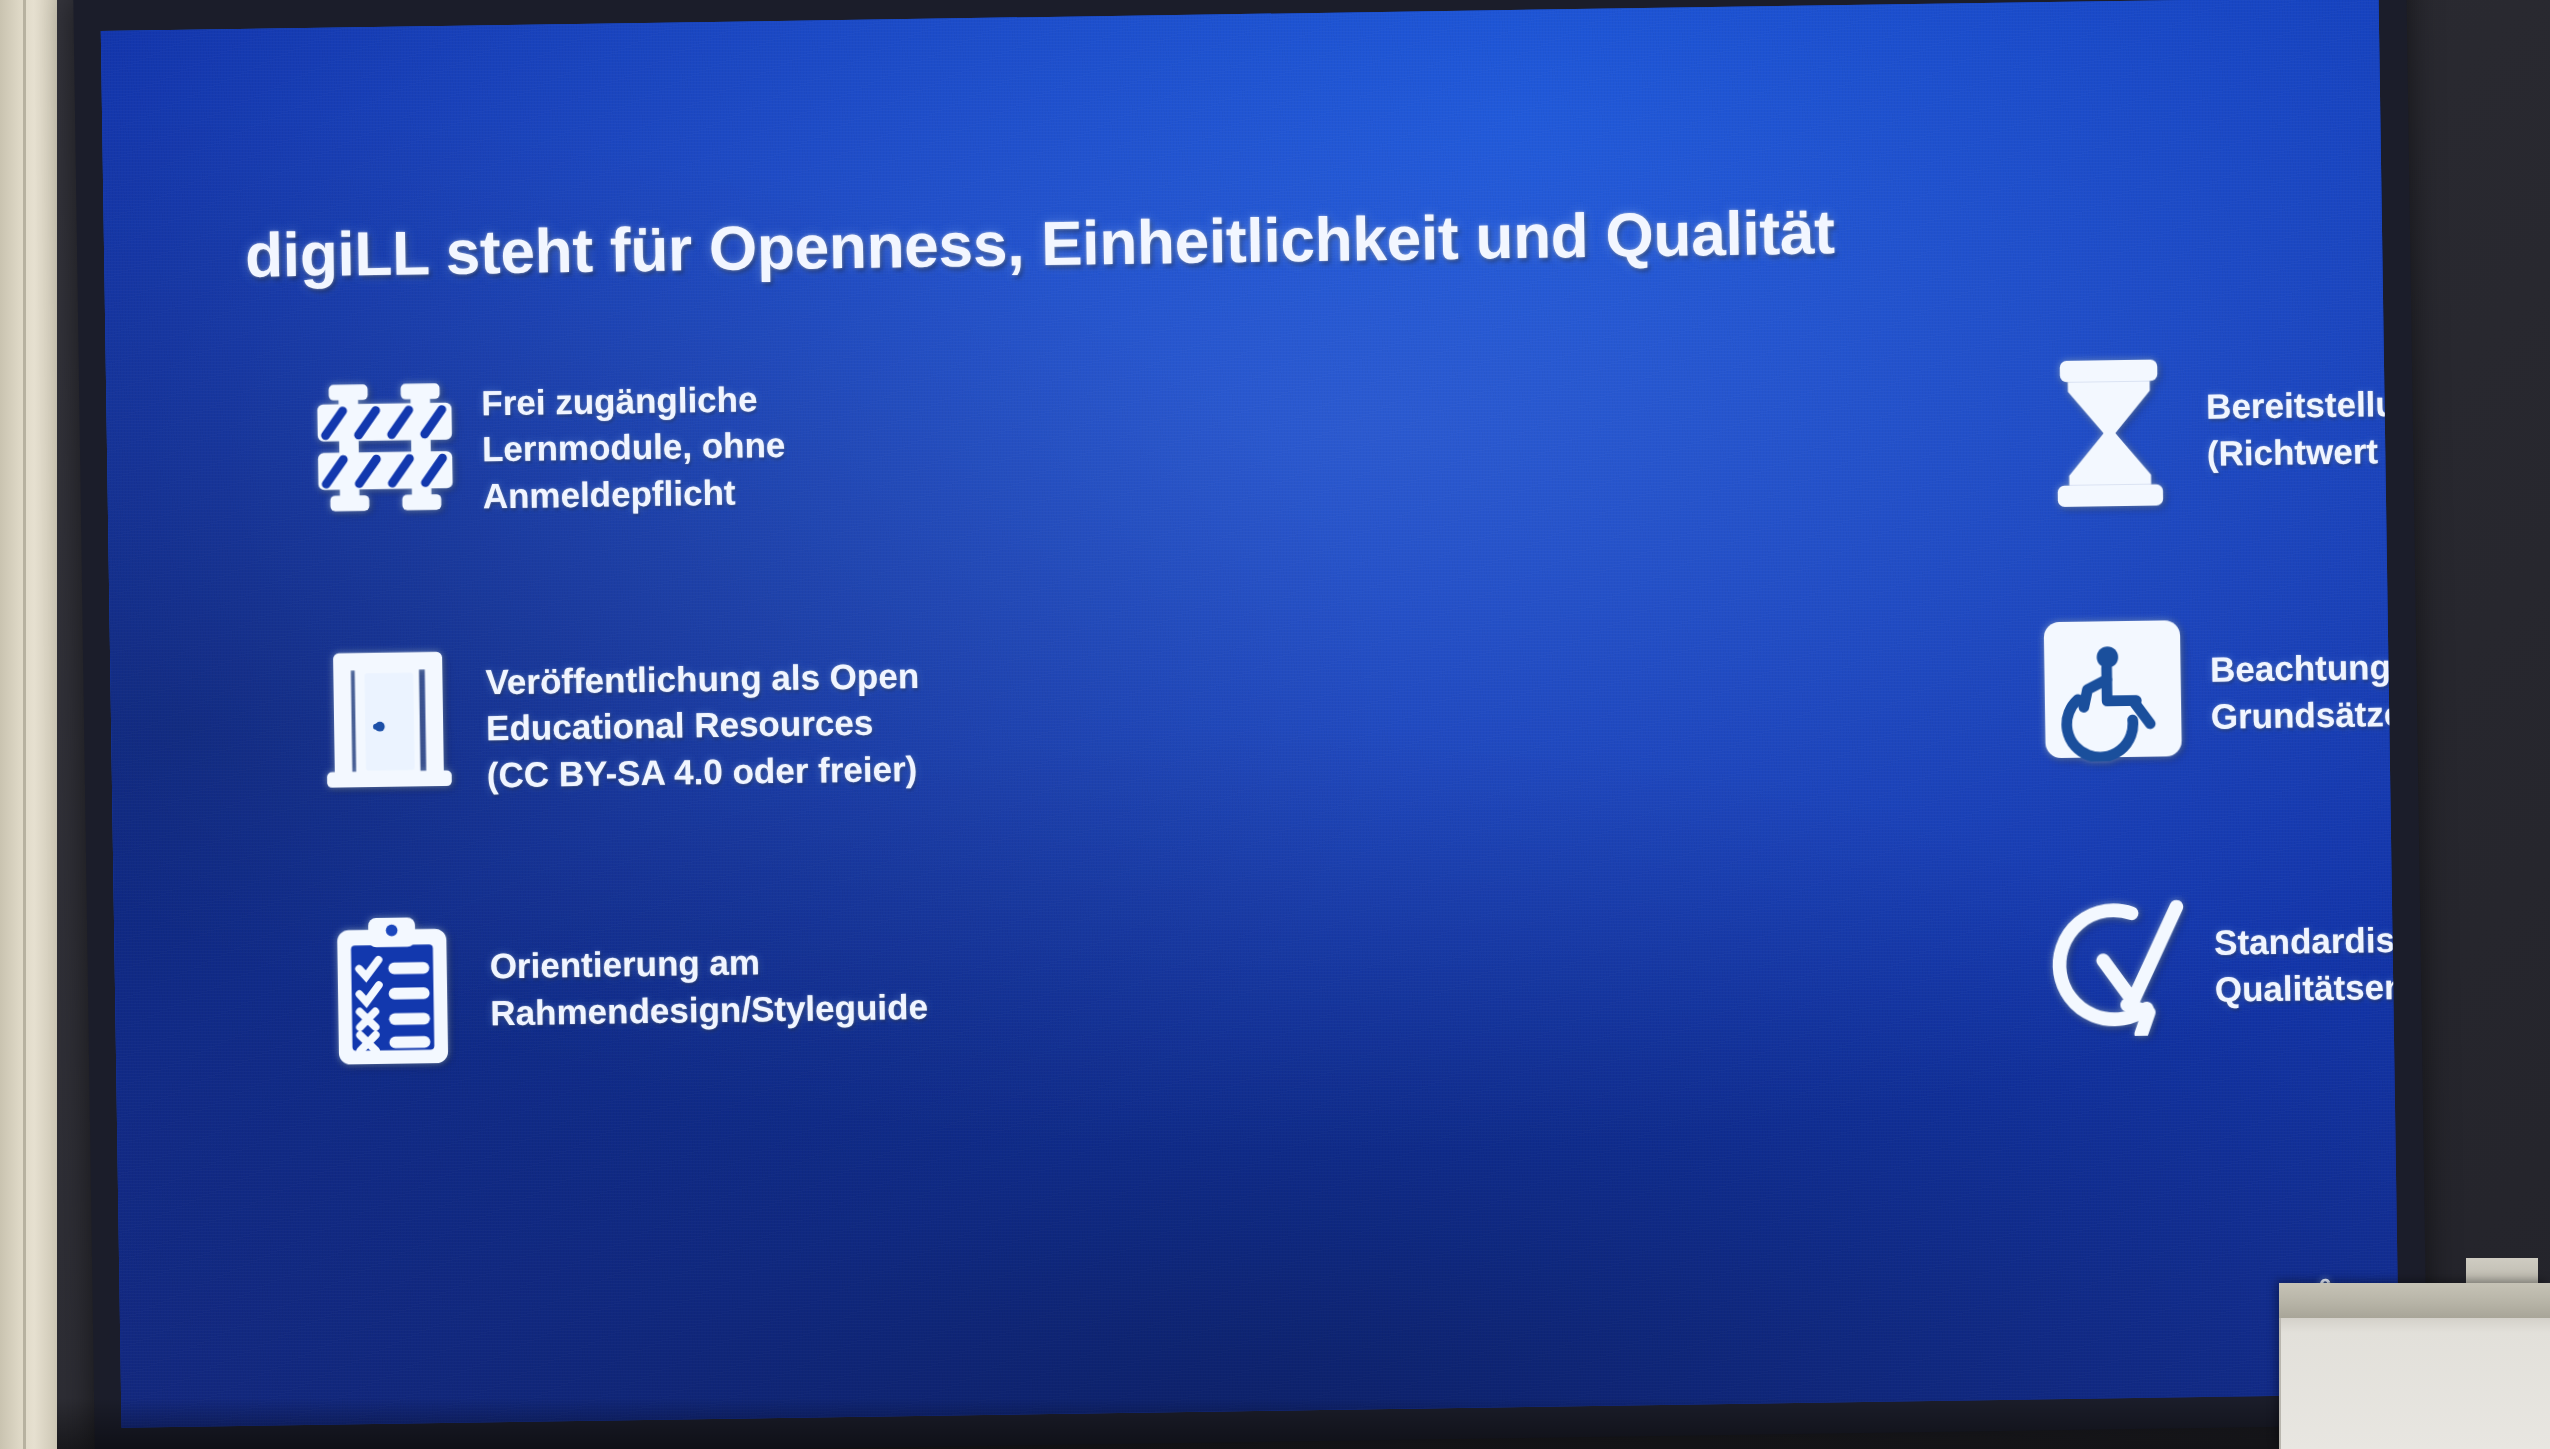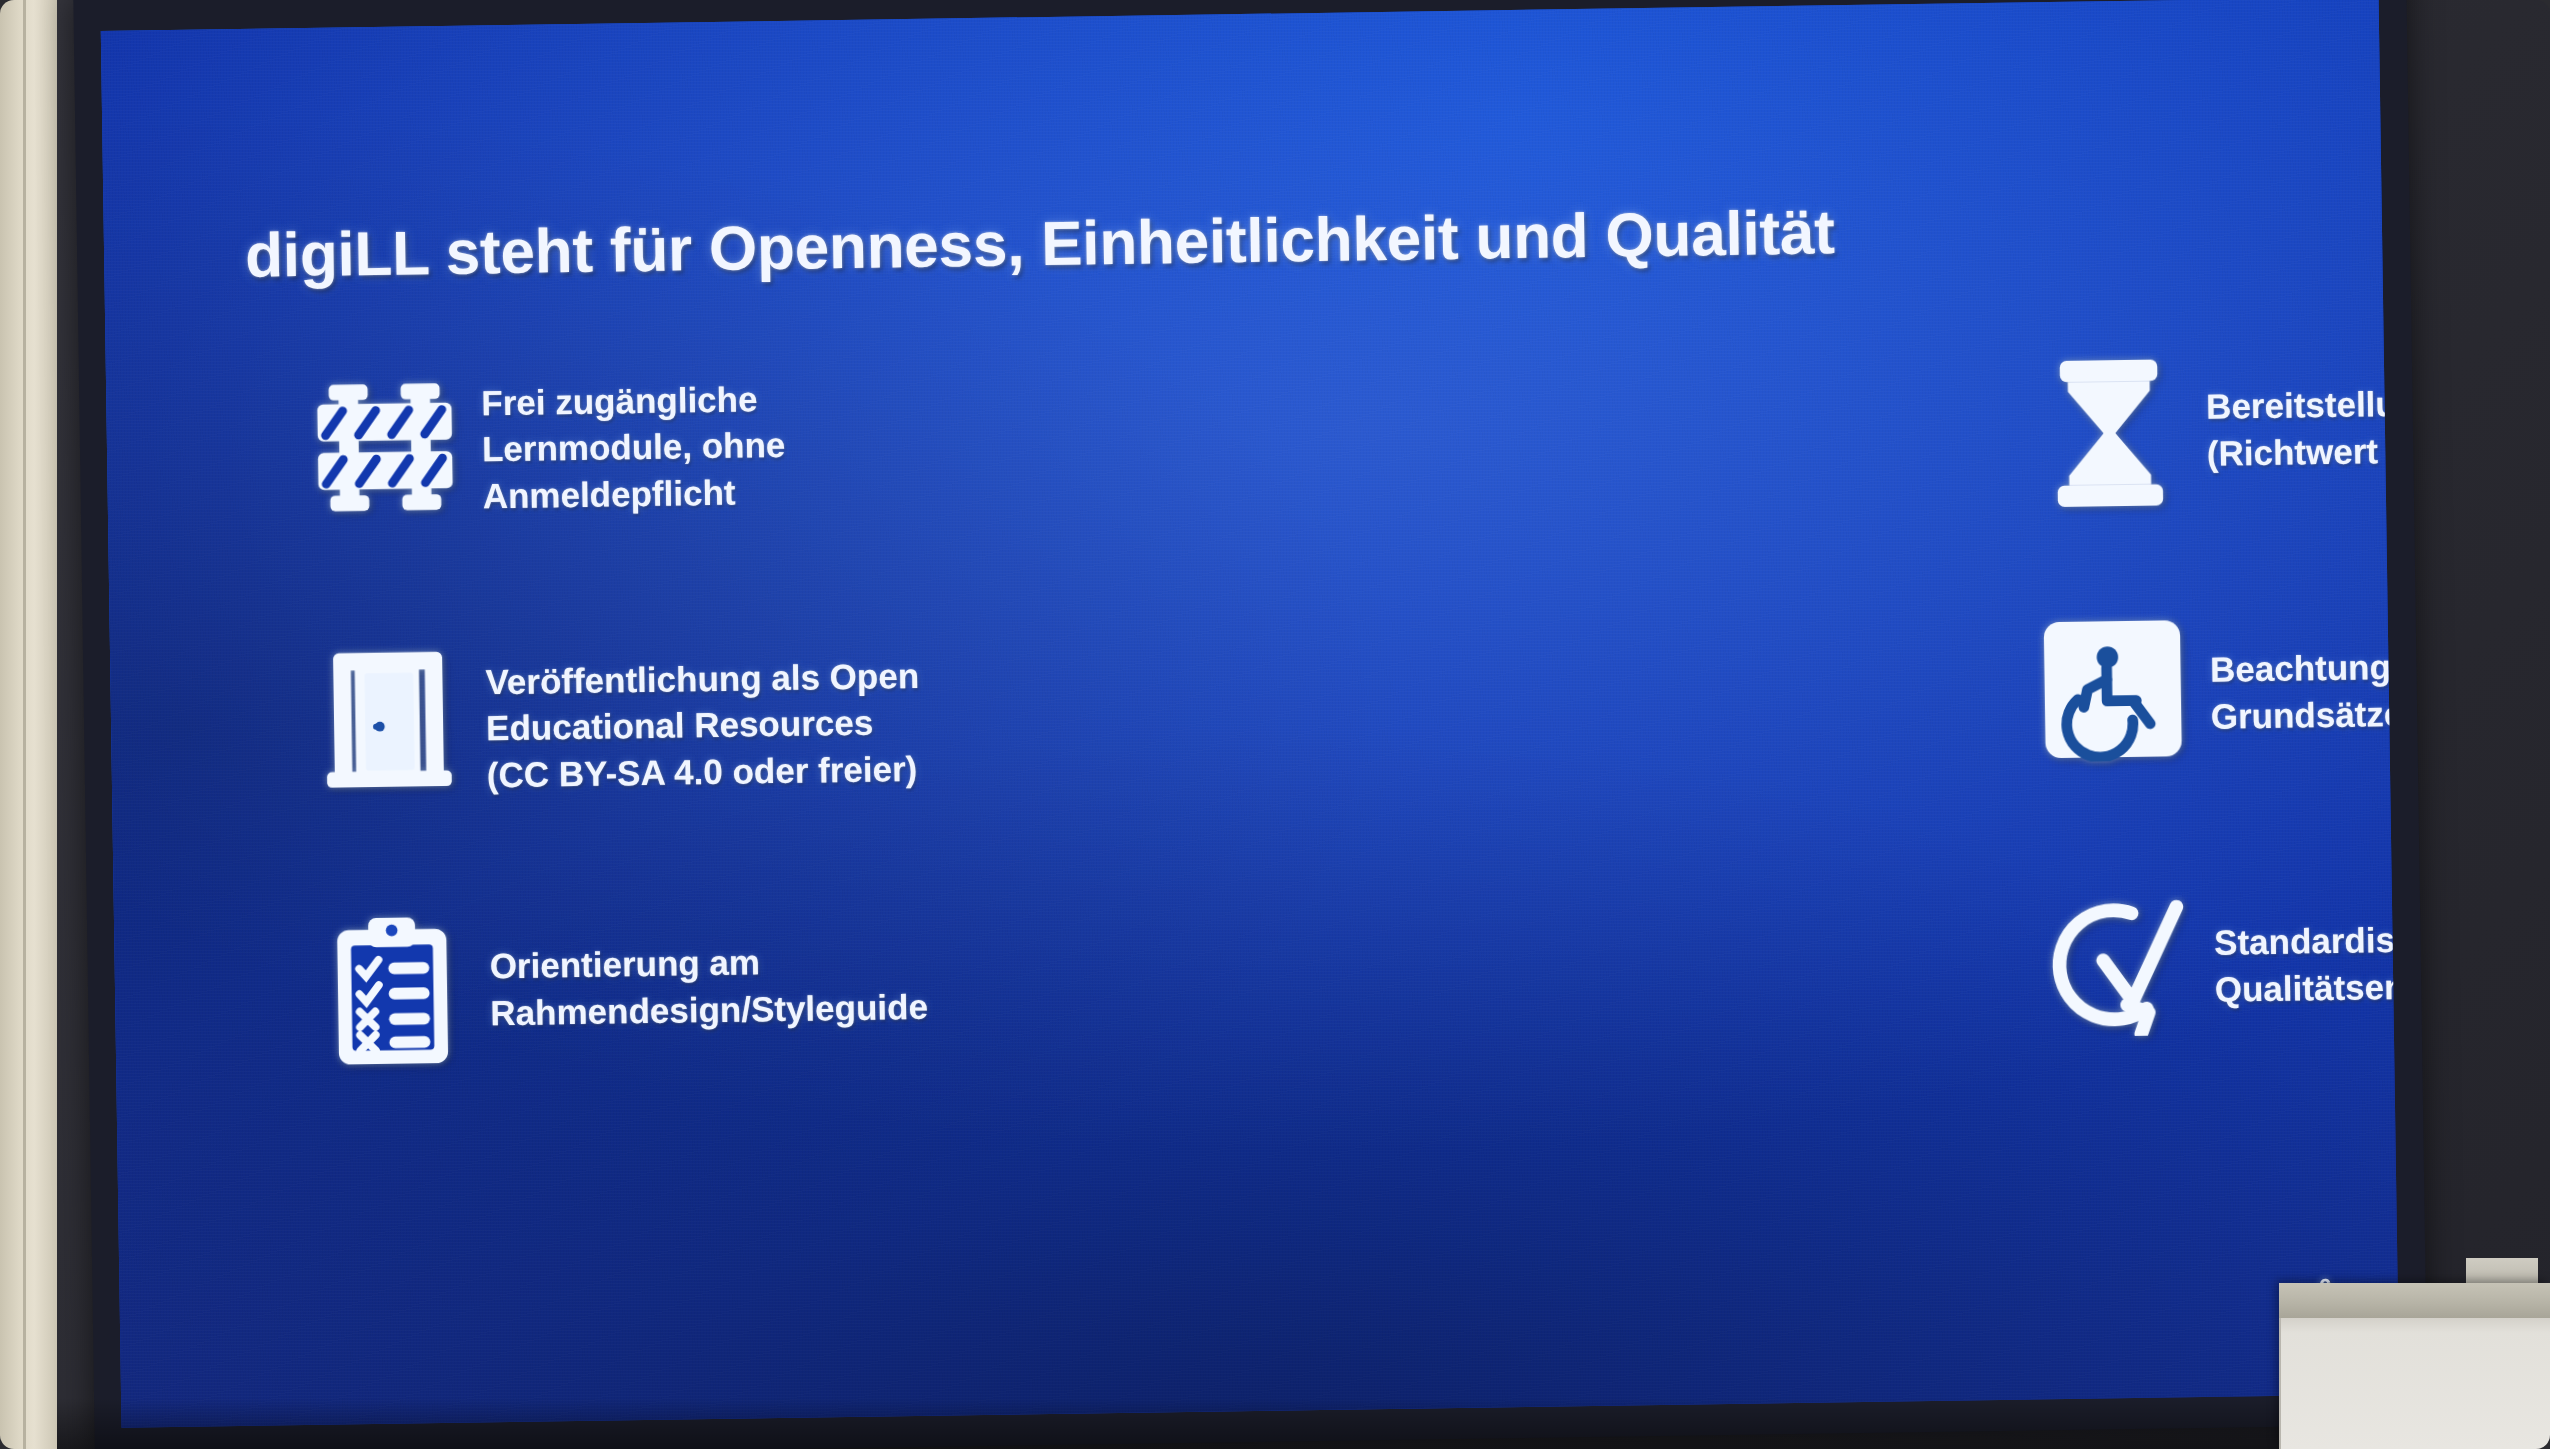--- a/index.html
+++ b/index.html
@@ -12,21 +12,20 @@
     font-family: "Liberation Sans", sans-serif;
   }
 
   
   #photo-scene {
     position: relative;
     width: 2550px;
     height: 1449px;
     background: #2a2a31;
     overflow: hidden;
-    border-radius: 14px;
   }
 
   
   .wall-strip {
     position: absolute;
     left: 0; top: 0;
     width: 57px; height: 1449px;
     background: linear-gradient(90deg,#c9c3b0 0%, #ded8c6 35%, #e6e0d0 60%, #cdc7b5 100%);
   }
   .wall-strip::after {

